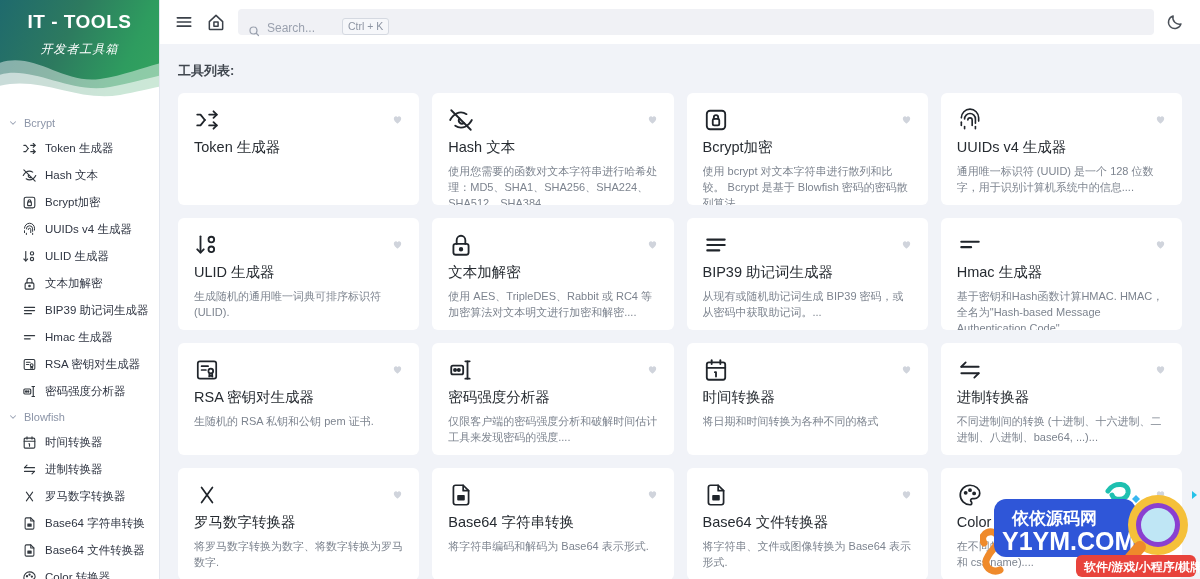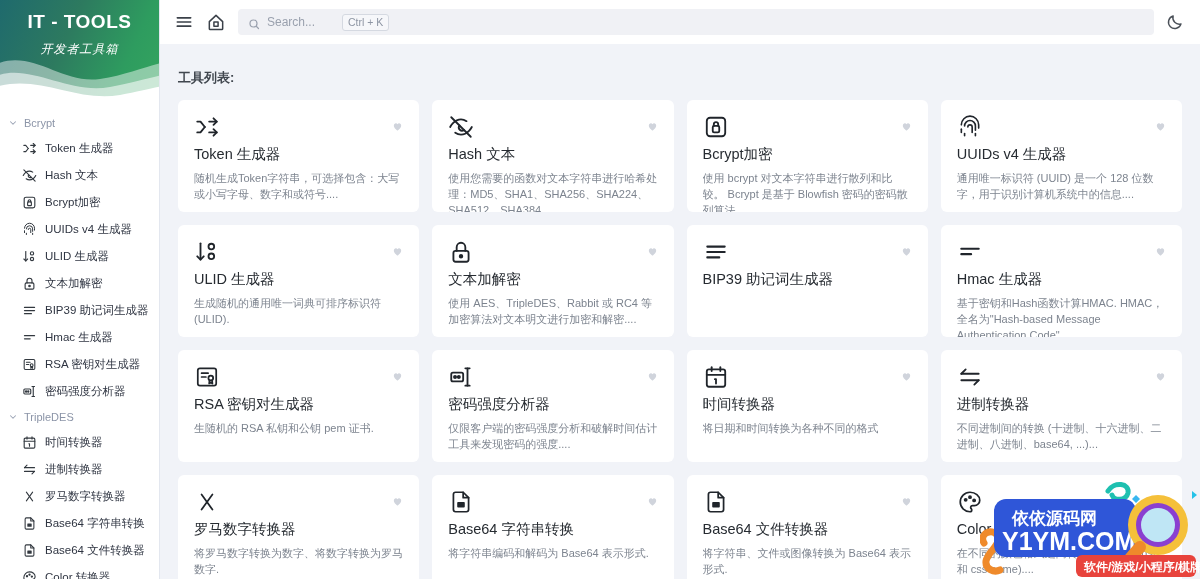--- a/index.html
+++ b/index.html
@@ -75,39 +75,38 @@
     background: #ffffff;
     display: flex; align-items: center;
     padding: 0 16px 0 14px;
     gap: 12px;
   }
   .top-ic { width: 20px; height: 20px; color: #3b4149; cursor: pointer; flex:0 0 20px; }
   .top-ic svg { display:block; width:20px; height:20px; }
   .search {
     flex: 1 1 auto; height: 26px;
     background: #f0f1f5; border-radius: 4px;
-    display: flex; align-items: center; gap: 7px;
+    display: flex; align-items: flex-end; gap: 7px;
     padding: 0 10px;
     cursor: text;
   }
   .search-ic { width: 12px; height: 12px; color: #9aa1ae; flex:0 0 12px; }
   .search-ph { font-size: 12px; color: #9aa1ae; }
   .kbd {
     font-size: 10.5px; color: #8d95a3;
     border: 1px solid #d5d9e1; border-radius: 3px;
     padding: 1px 5px; line-height: 13px;
     background: #f6f7fa;
     margin-left: 20px;
   }
   .moon { width: 18px; height: 18px; color: #4a5058; cursor: pointer; flex:0 0 18px; }
 
   .content {
     flex: 1 1 auto; overflow: hidden;
     padding: 18px 18px 0 18px;
-    margin-top: 7px;
   }
   .section-title {
     font-size: 13px; color: #41474f;
     margin: 0 0 13px 0;
   }
   .grid {
     display: grid;
     grid-template-columns: repeat(4, 1fr);
     gap: 13px;
   }
@@ -288,21 +287,21 @@
           </span>
         <span>密码强度分析器</span>
       </div>
 
       <div class="nav-group-header">
         <span class="chev">
           <svg viewBox="0 0 24 24" fill="none" stroke="currentColor" stroke-width="2.5" stroke-linecap="round" stroke-linejoin="round">
               <polyline points="6 9 12 15 18 9"></polyline>
             </svg>
         </span>
-        <span>TripleDES</span>
+        <span>Blowfish</span>
       </div>
 
       <div class="nav-item">
         <span class="nav-ic">
             <svg viewBox="0 0 24 24" fill="none" stroke="currentColor" stroke-width="1.8" stroke-linecap="round" stroke-linejoin="round">
               <rect x="3.5" y="5" width="17" height="16" rx="2"></rect>
               <line x1="3.5" y1="10" x2="20.5" y2="10"></line>
               <line x1="8" y1="3" x2="8" y2="6.5"></line>
               <line x1="16" y1="3" x2="16" y2="6.5"></line>
               <path d="M11 14h1v4"></path>
@@ -413,21 +412,20 @@
                   <path d="M3 17h3l4-5"></path>
                   <path d="M14 7h7"></path>
                   <path d="M14 17h7"></path>
                 </svg>
               </span>
             <span class="heart"><svg viewBox="0 0 24 24" fill="currentColor">
                   <path d="M12 21s-8-5-8-10.5A4.5 4.5 0 0112 7a4.5 4.5 0 018 3.5C20 16 12 21 12 21z"></path>
                 </svg></span>
           </div>
           <div class="card-title">Token 生成器</div>
-          <div class="card-desc">随机生成Token字符串，可选择包含：大写或小写字母、数字和或符号....</div>
         </div>
 
         <div class="card">
           <div class="card-top">
             <span class="card-ic">
                 <svg viewBox="0 0 24 24" fill="none" stroke="currentColor" stroke-width="1.7" stroke-linecap="round" stroke-linejoin="round">
                   <path d="M10.6 10.6a3 3 0 004.2 4.2"></path>
                   <path d="M2 12s3.6-7 10-7c2 0 3.7.7 5.1 1.6M22 12s-3.6 7-10 7c-2.1 0-3.9-.8-5.3-1.8"></path>
                   <line x1="3" y1="3" x2="21" y2="21"></line>
                 </svg>
@@ -519,20 +517,21 @@
                   <line x1="4" y1="7" x2="20" y2="7"></line>
                   <line x1="4" y1="12" x2="20" y2="12"></line>
                   <line x1="4" y1="17" x2="15" y2="17"></line>
                 </svg>
               </span>
             <span class="heart"><svg viewBox="0 0 24 24" fill="currentColor">
                   <path d="M12 21s-8-5-8-10.5A4.5 4.5 0 0112 7a4.5 4.5 0 018 3.5C20 16 12 21 12 21z"></path>
                 </svg></span>
           </div>
           <div class="card-title">BIP39 助记词生成器</div>
+          <div class="card-desc">从现有或随机助记词生成 BIP39 密码，或从密码中获取助记词。...</div>
         </div>
 
         <div class="card">
           <div class="card-top">
             <span class="card-ic">
                 <svg viewBox="0 0 24 24" fill="none" stroke="currentColor" stroke-width="2" stroke-linecap="round">
                   <line x1="4" y1="9" x2="20" y2="9"></line>
                   <line x1="4" y1="14" x2="13" y2="14"></line>
                 </svg>
               </span>

